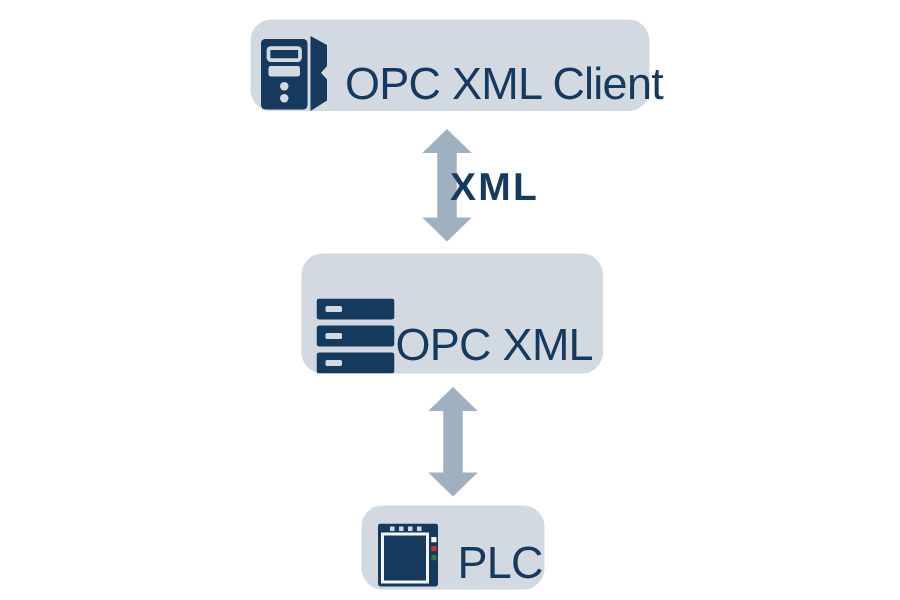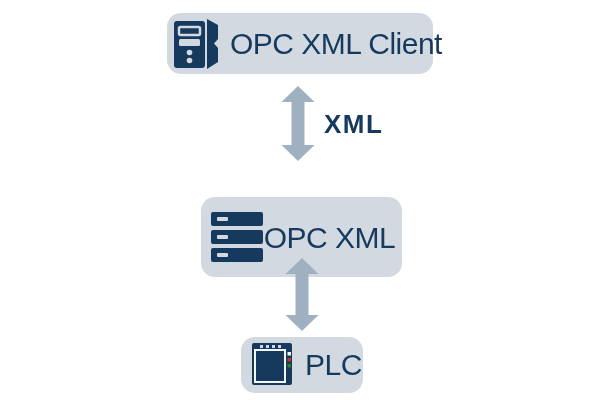--- a/index.html
+++ b/index.html
@@ -13,40 +13,40 @@
   }
   *{margin:0;padding:0;box-sizing:border-box;}
   html,body{width:600px;height:400px;background:var(--bg);overflow:hidden;}
   body{font-family:"Liberation Sans", sans-serif;}
   .canvas{position:relative;width:600px;height:400px;background:var(--bg);}
   .node{
     position:absolute;
     background:var(--box);
     border-radius:14px;
     display:flex;
-    align-items:center;
+    align-items:flex-end;
     color:var(--navy);
   }
   .node-label{
     font-size:30px;
     letter-spacing:-0.5px;
     color:var(--navy);
     white-space:nowrap;
   }
   #client-node{left:167px;top:13px;width:266px;height:61px;padding-left:7px;gap:10px;}
-  #server-node{left:201px;top:169px;width:201px;height:80px;padding-left:10px;margin-top:28px;}
+  #server-node{left:201px;top:169px;width:201px;height:80px;padding-left:10px;}
   #server-node .server-text{flex:1;text-align:center;line-height:37px;padding-right:6px;}
   #plc-node{left:241px;top:337px;width:122px;height:56px;padding-left:11px;gap:13px;}
   .icon{display:block;flex:0 0 auto;}
   .arrow{position:absolute;}
   #arrow-client-server{left:281px;top:86px;}
   #arrow-server-plc{left:285px;top:258px;}
   .conn-label{
     position:absolute;
-    left:324px;top:109px;
+    left:300px;top:109px;
     font-size:26px;
     font-weight:700;
     letter-spacing:1.5px;
     color:var(--navy);
   }
 </style>
 </head>
 <body>
 
 <div class="canvas">

